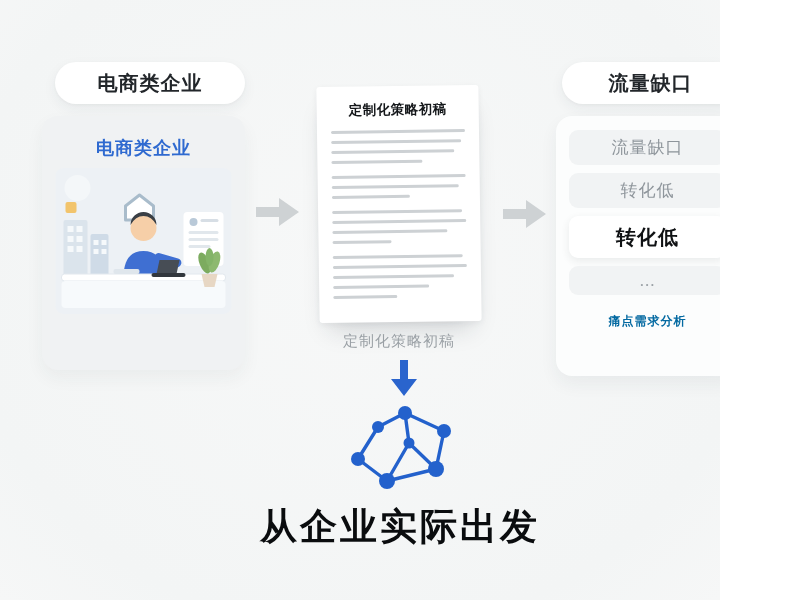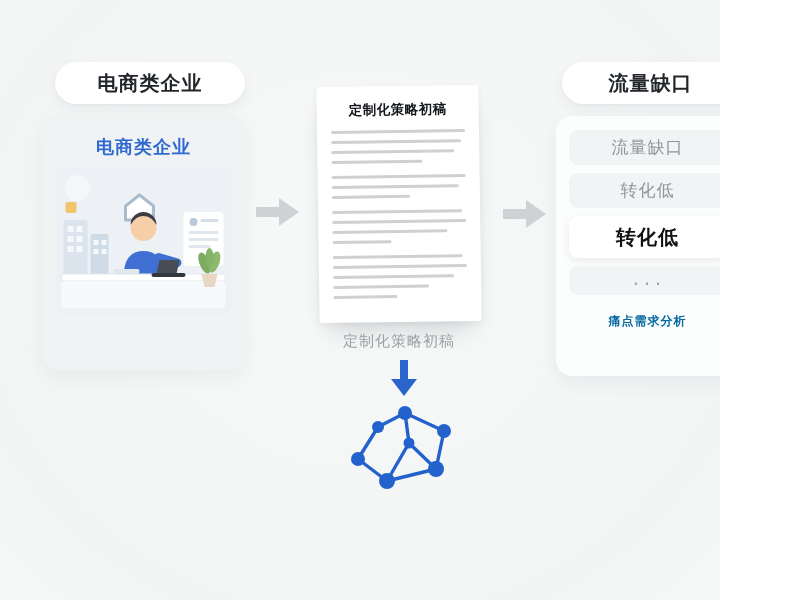--- a/index.html
+++ b/index.html
@@ -1,19 +1,19 @@
 <!DOCTYPE html>
 <html><head>
 <meta charset="utf-8">
 <style>
   html,body{margin:0;padding:0;}
   #canvas{
     position:relative;width:720px;height:600px;overflow:hidden;
     background:radial-gradient(ellipse at 50% 45%, #f7f8f8 0%, #f3f5f5 78%, #f6f7f7 100%);
-    font-family:Liberation Mono, monospace;
+    font-family:Liberation Serif, serif;
     -webkit-font-smoothing:antialiased;
   }
   .abs{position:absolute;}
 
   
   .pill{
     background:#ffffff;border-radius:22px;display:flex;align-items:center;justify-content:center;
     box-shadow:0 5px 14px rgba(40,50,60,.06), 0 1px 3px rgba(40,50,60,.04);
     font-size:20px;font-weight:bold;color:#22262a;letter-spacing:1px;
   }
@@ -203,14 +203,15 @@
       <circle cx="11" cy="57" r="7"></circle>
       <circle cx="31" cy="25" r="6"></circle>
       <circle cx="58" cy="11" r="7"></circle>
       <circle cx="62" cy="41" r="5.5"></circle>
       <circle cx="97" cy="29" r="7"></circle>
       <circle cx="89" cy="67" r="8"></circle>
       <circle cx="40" cy="79" r="8"></circle>
     </g>
   </svg>
 
+  <div id="main-title" class="abs">从企业实际出发</div>
 
 </div>
 
 </body></html>

